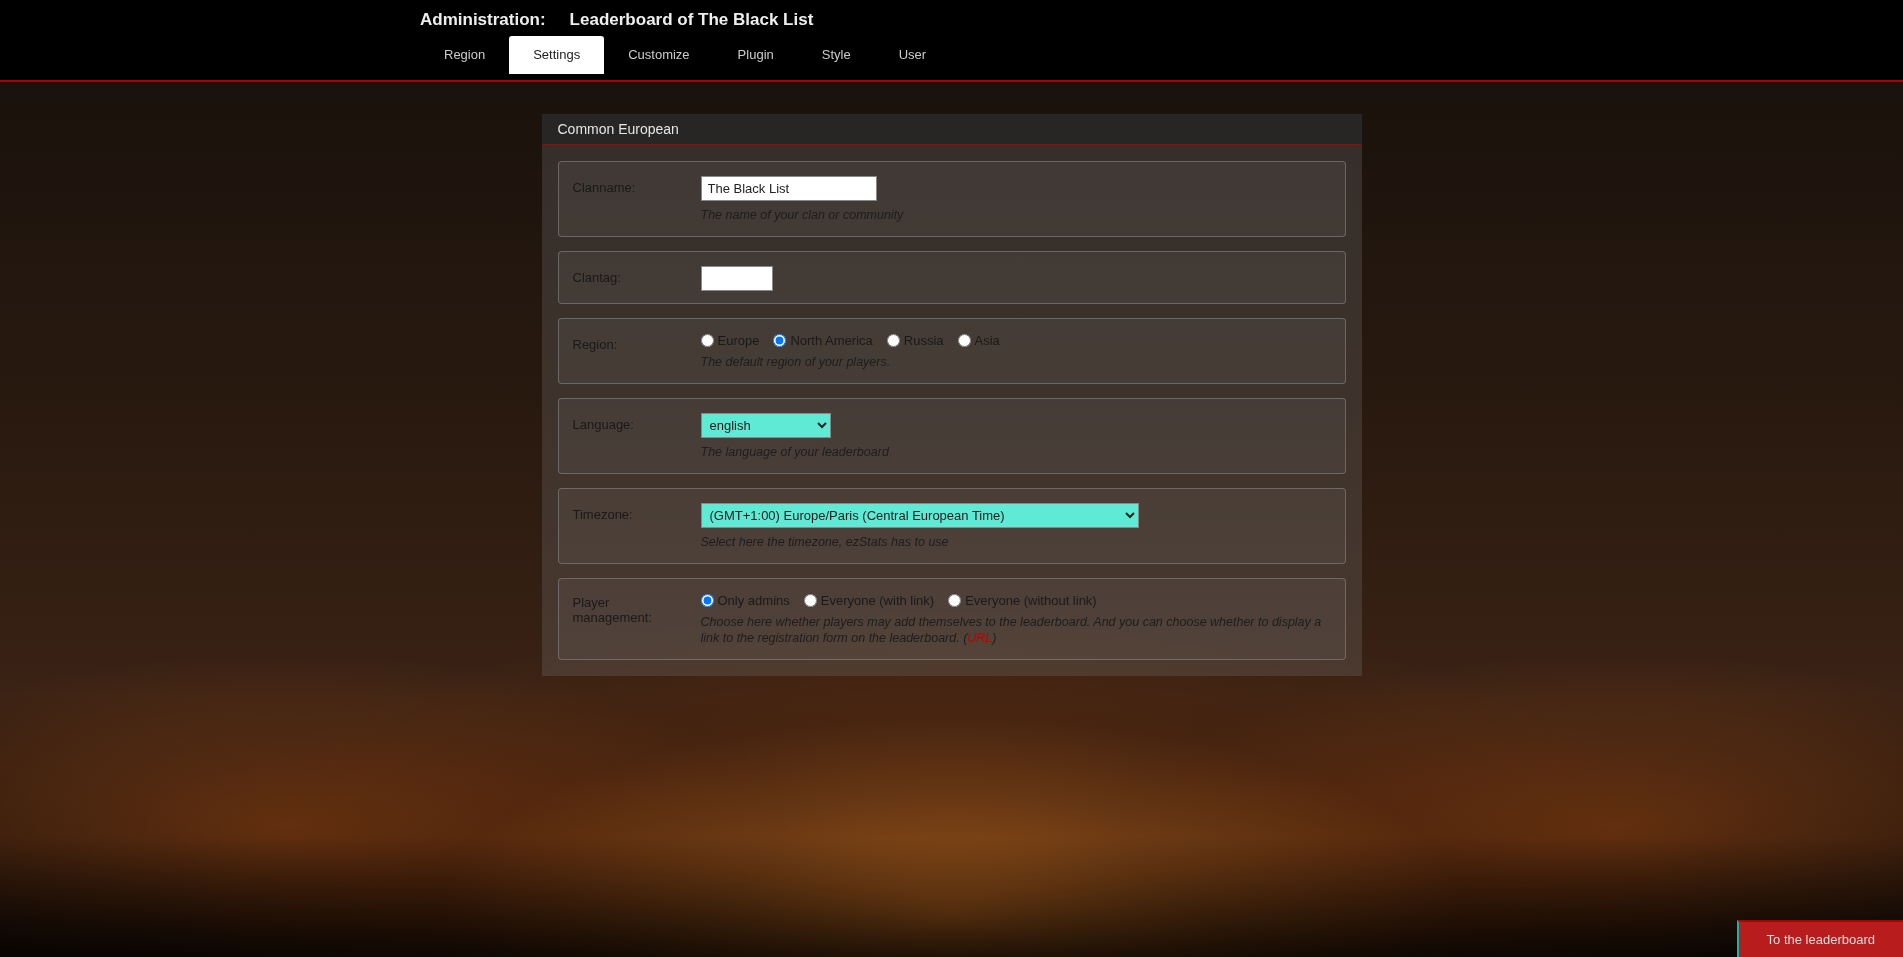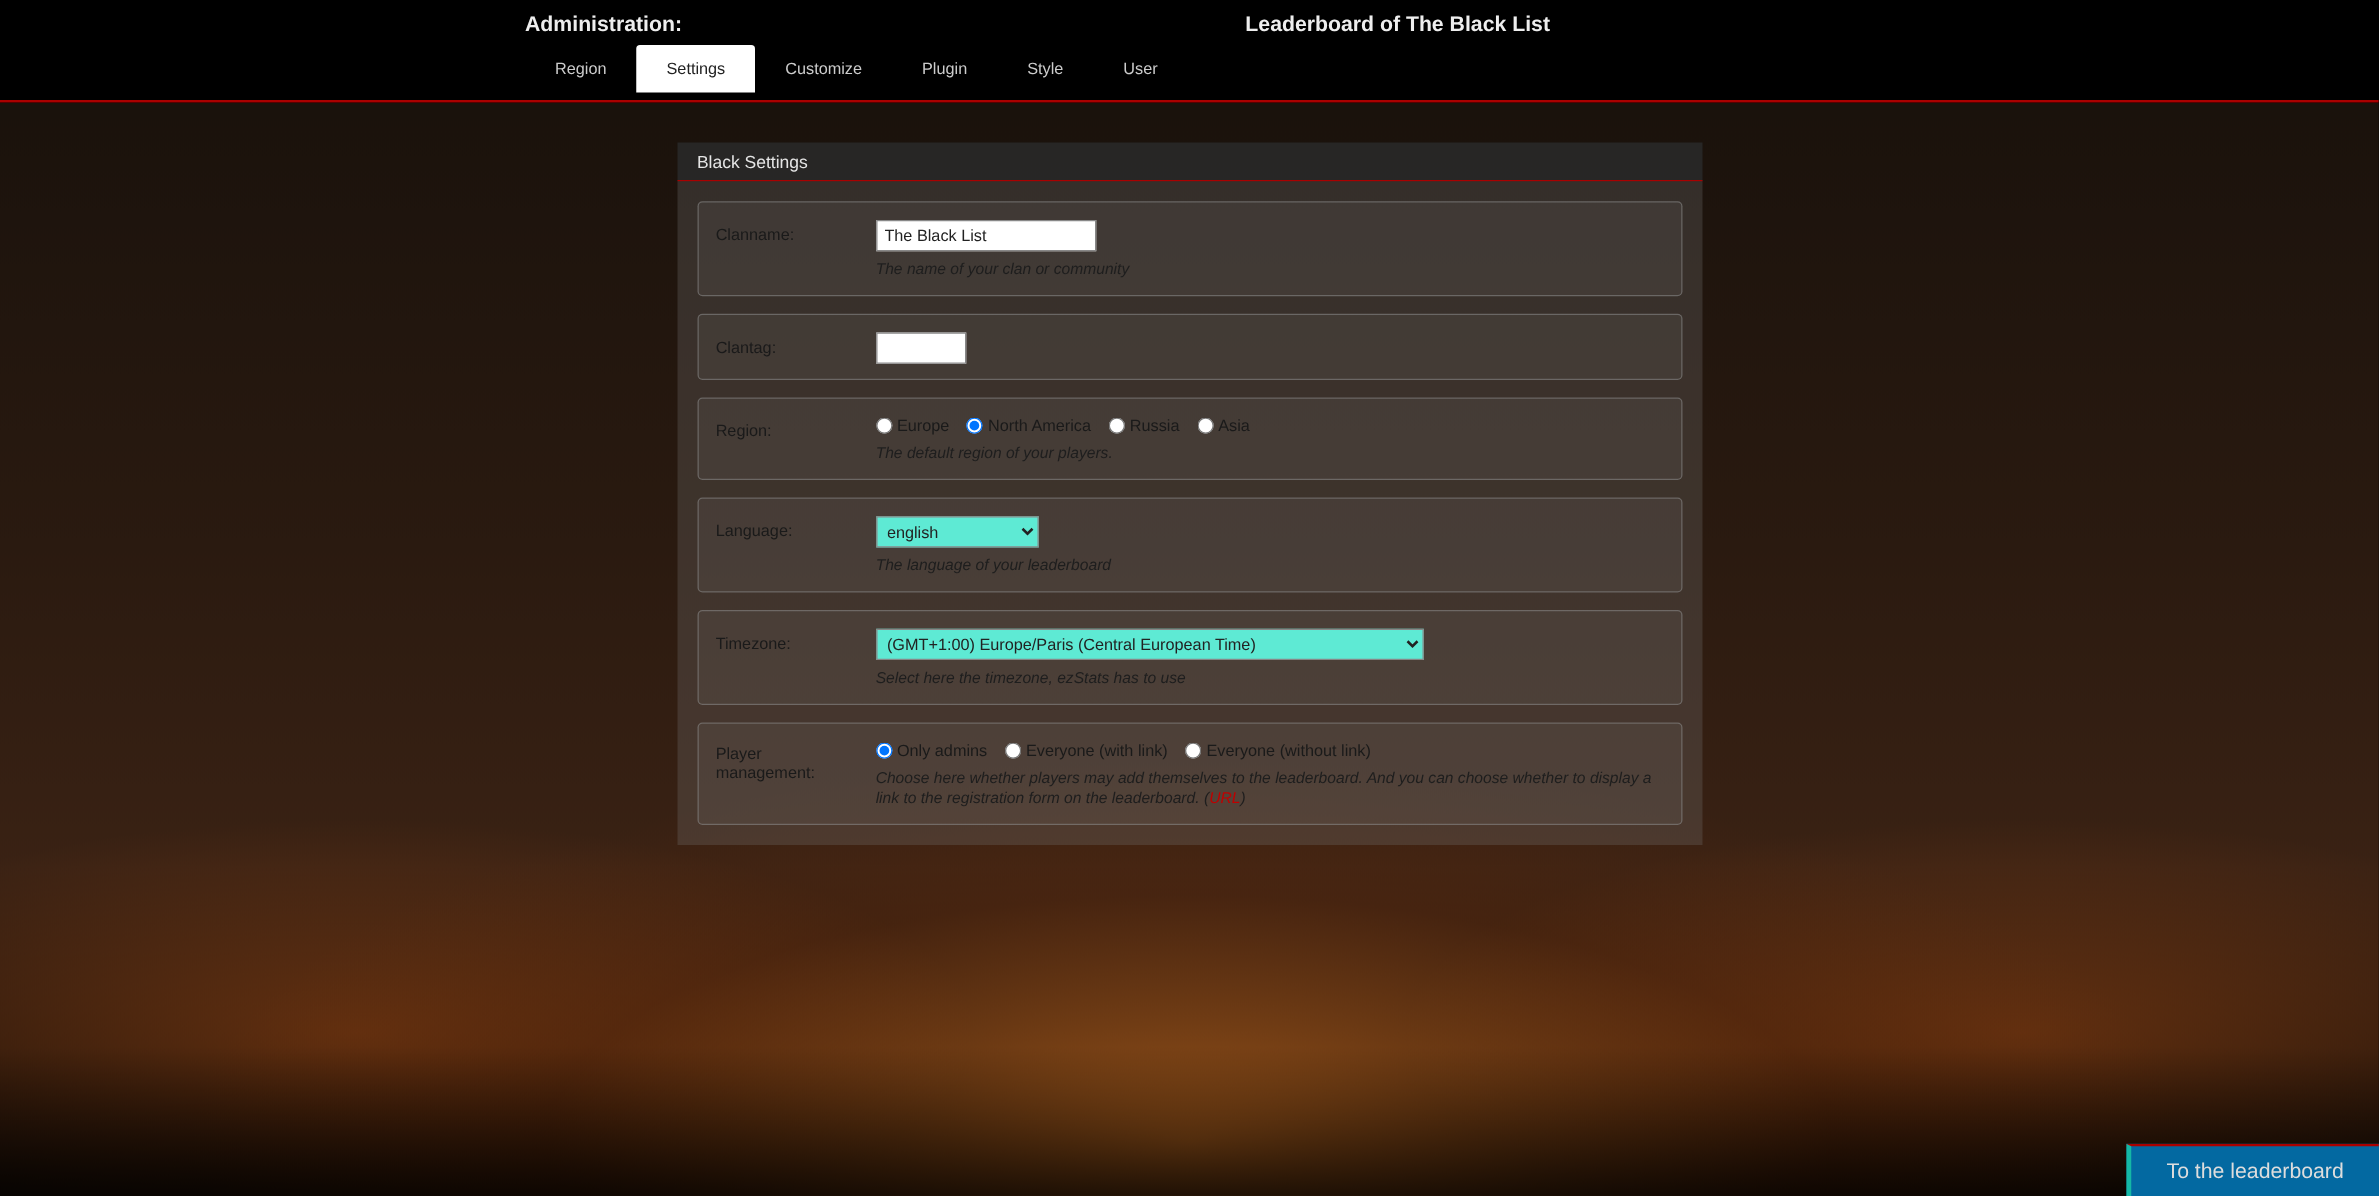--- a/index.html
+++ b/index.html
@@ -35,21 +35,20 @@
 .topbar-inner {
   max-width: 820px;
   margin: 0 0 0 420px;
 }
 .title-row {
   display: flex;
   align-items: baseline;
   gap: 24px;
   padding-top: 10px;
   padding-bottom: 6px;
-  justify-content: space-between;
 }
 .title-row .admin-label { color: #eee; font-size: 17px; font-weight: 600; }
 .title-row .board-title { color: #eee; font-size: 17px; font-weight: 600; }
 .tabs {
   display: flex;
   gap: 0;
 }
 .tab {
   color: #ccc;
   padding: 11px 24px 12px;
@@ -126,26 +125,26 @@
   align-items: flex-end;
   color: #1a1a1a;
   font-size: 13px;
 }
 .radio-row label { display: inline-flex; align-items: center; gap: 4px; cursor: pointer; }
 input[type="radio"] { cursor: pointer; }
 .bottom-link {
   position: fixed;
   right: 0;
   bottom: 0;
-  background: #0369a1;
+  background: #b91c1c;
   border-top: 2px solid #a00;
-  border-left: 4px solid #14b8a6;
+  border-left: 2px solid #14b8a6;
   color: #ddd;
   padding: 10px 28px;
-  font-size: 17px;
+  font-size: 13px;
   cursor: pointer;
 }
 </style>
 </head>
 <body>
 
 <div class="bg-layer"></div>
 
 <div class="topbar">
   <div class="topbar-inner">
@@ -158,21 +157,21 @@
       <div class="tab active">Settings</div>
       <div class="tab">Customize</div>
       <div class="tab">Plugin</div>
       <div class="tab">Style</div>
       <div class="tab">User</div>
     </div>
   </div>
 </div>
 
 <div class="main">
-  <div class="panel-header">Black Settings</div>
+  <div class="panel-header">Common European</div>
   <div class="panel-body">
 
     <div class="setting-block">
       <div class="setting-label">Clanname:</div>
       <div class="setting-content">
         <input type="text" class="in-w-medium" value="The Black List" style="">
         <div class="hint">The name of your clan or community</div>
       </div>
     </div>
 

